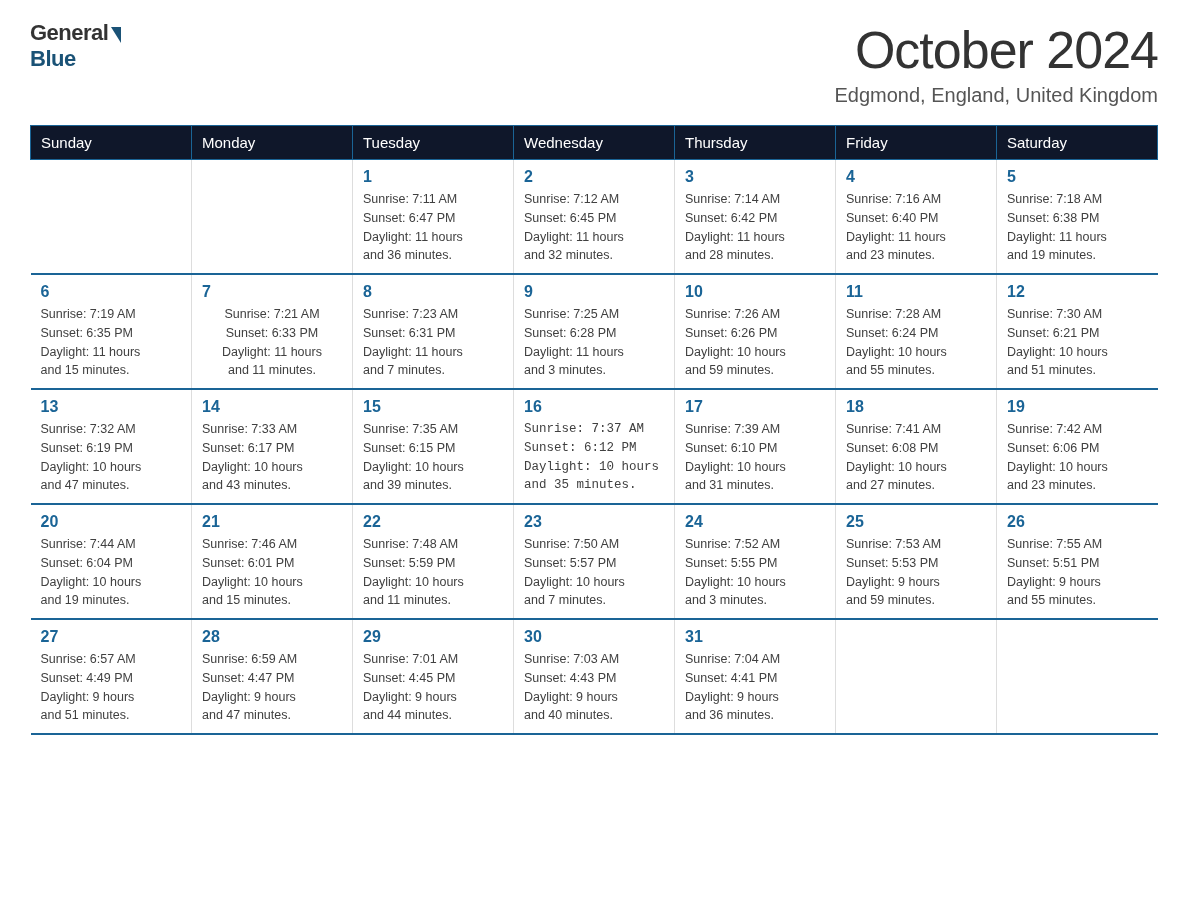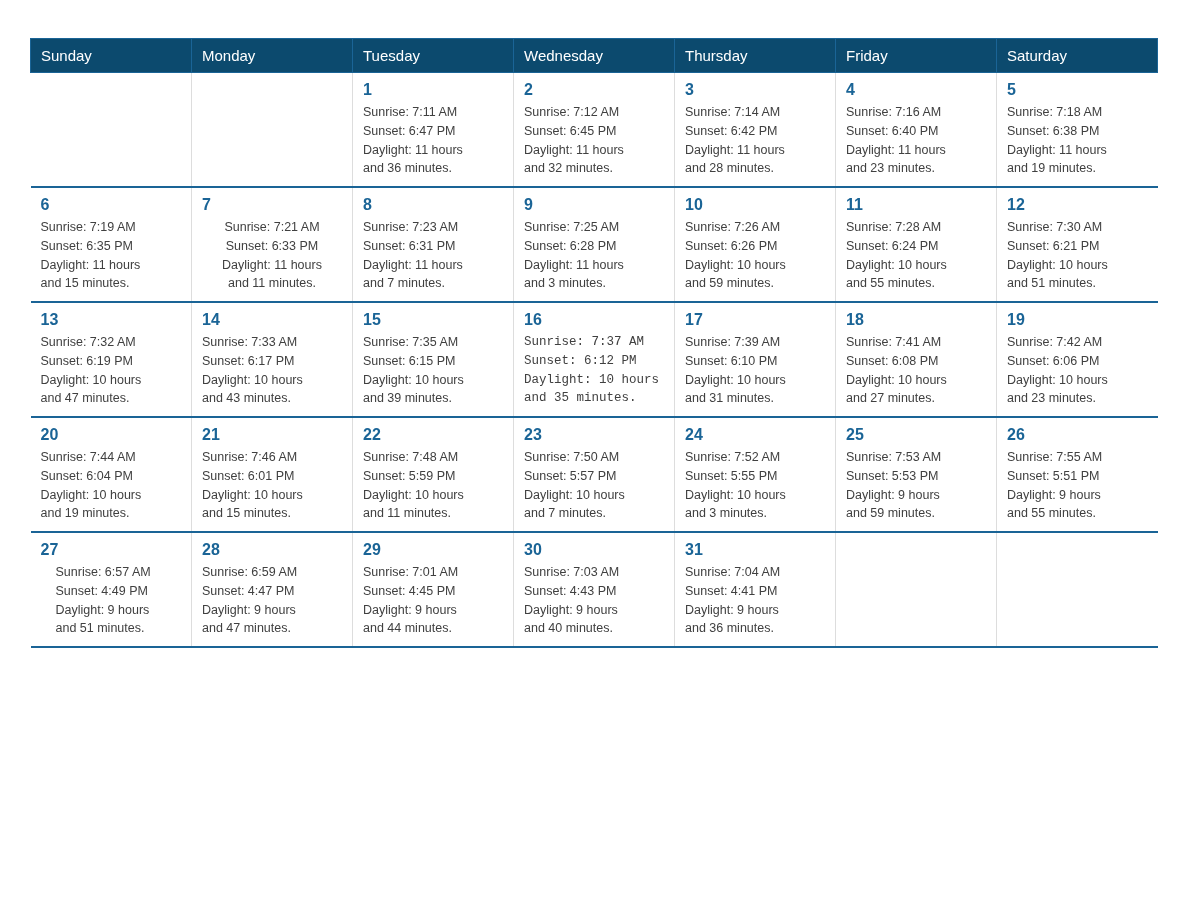--- a/index.html
+++ b/index.html
@@ -60,21 +60,21 @@
       font-size: 20px;
       color: #555;
       margin-top: 4px;
     }
     table {
       width: 100%;
       border-collapse: collapse;
       table-layout: fixed;
     }
     thead tr th {
-      background-color: #0c4a6e;
+      background-color: #0f172a;
       color: #ffffff;
       font-size: 15px;
       font-weight: normal;
       padding: 8px 10px;
       text-align: left;
       border: 1px solid #1a6496;
     }
     tbody tr {
       border-bottom: 2px solid #1a6496;
     }
@@ -102,20 +102,31 @@
       line-height: 1.5;
     }
     .empty-cell {
       background: #fff;
     }
   </style>
 </head>
 <body>
 
 <div class="header">
+  <div class="logo">
+    <div class="logo-top">
+      <span class="logo-general">General</span>
+      <div class="logo-triangle"></div>
+    </div>
+    <span class="logo-subtitle">Blue</span>
+  </div>
+  <div class="title-section">
+    <div class="month-title">October 2024</div>
+    <div class="location-title">Edgmond, England, United Kingdom</div>
+  </div>
 </div>
 
 <table>
   <thead>
     <tr>
     <th>Sunday</th>
         <th>Monday</th>
         <th>Tuesday</th>
         <th>Wednesday</th>
         <th>Thursday</th>
@@ -312,21 +323,21 @@
           <span class="day-number">26</span>
           <div class="day-info" style="white-space: pre-line;">Sunrise: 7:55 AM
 Sunset: 5:51 PM
 Daylight: 9 hours
 and 55 minutes.</div>
         </td>
       </tr>
       <tr>
         <td>
           <span class="day-number">27</span>
-          <div class="day-info" style="white-space: pre-line; margin-left: 15px;">Sunrise: 6:57 AM
+          <div class="day-info" style="white-space: pre-line;">Sunrise: 6:57 AM
 Sunset: 4:49 PM
 Daylight: 9 hours
 and 51 minutes.</div>
         </td>
         <td>
           <span class="day-number">28</span>
           <div class="day-info" style="white-space: pre-line;">Sunrise: 6:59 AM
 Sunset: 4:47 PM
 Daylight: 9 hours
 and 47 minutes.</div>

